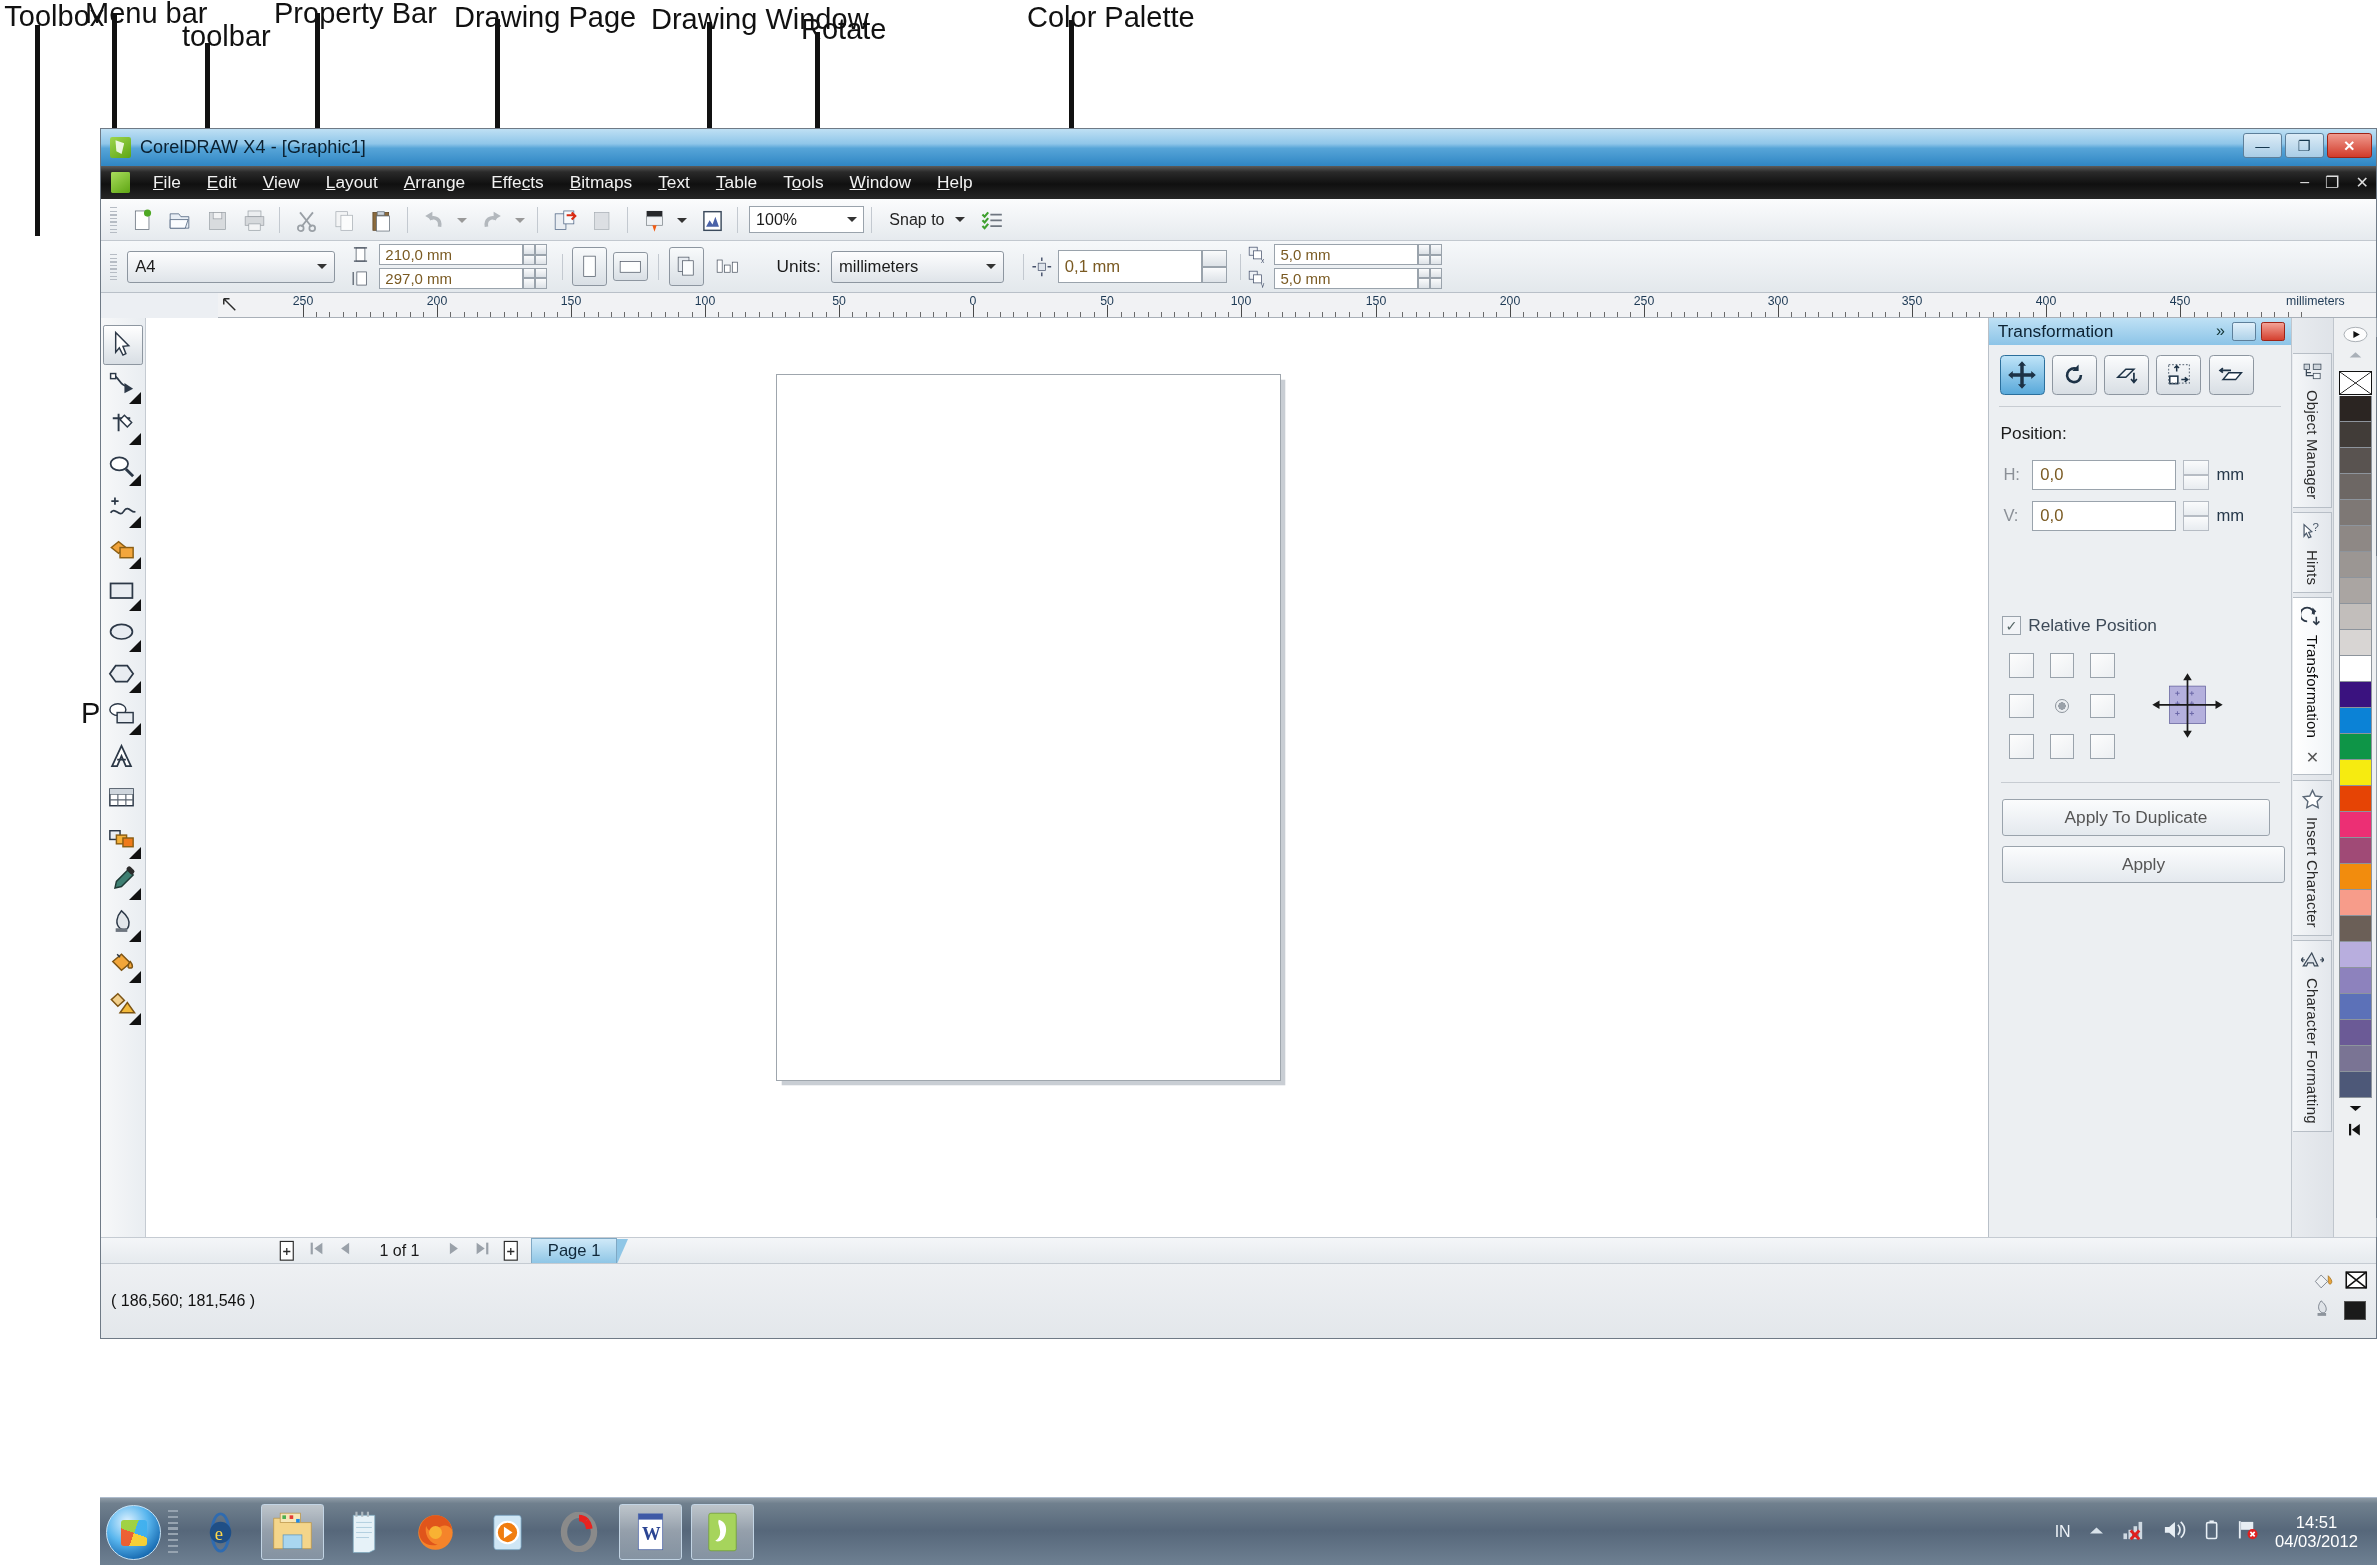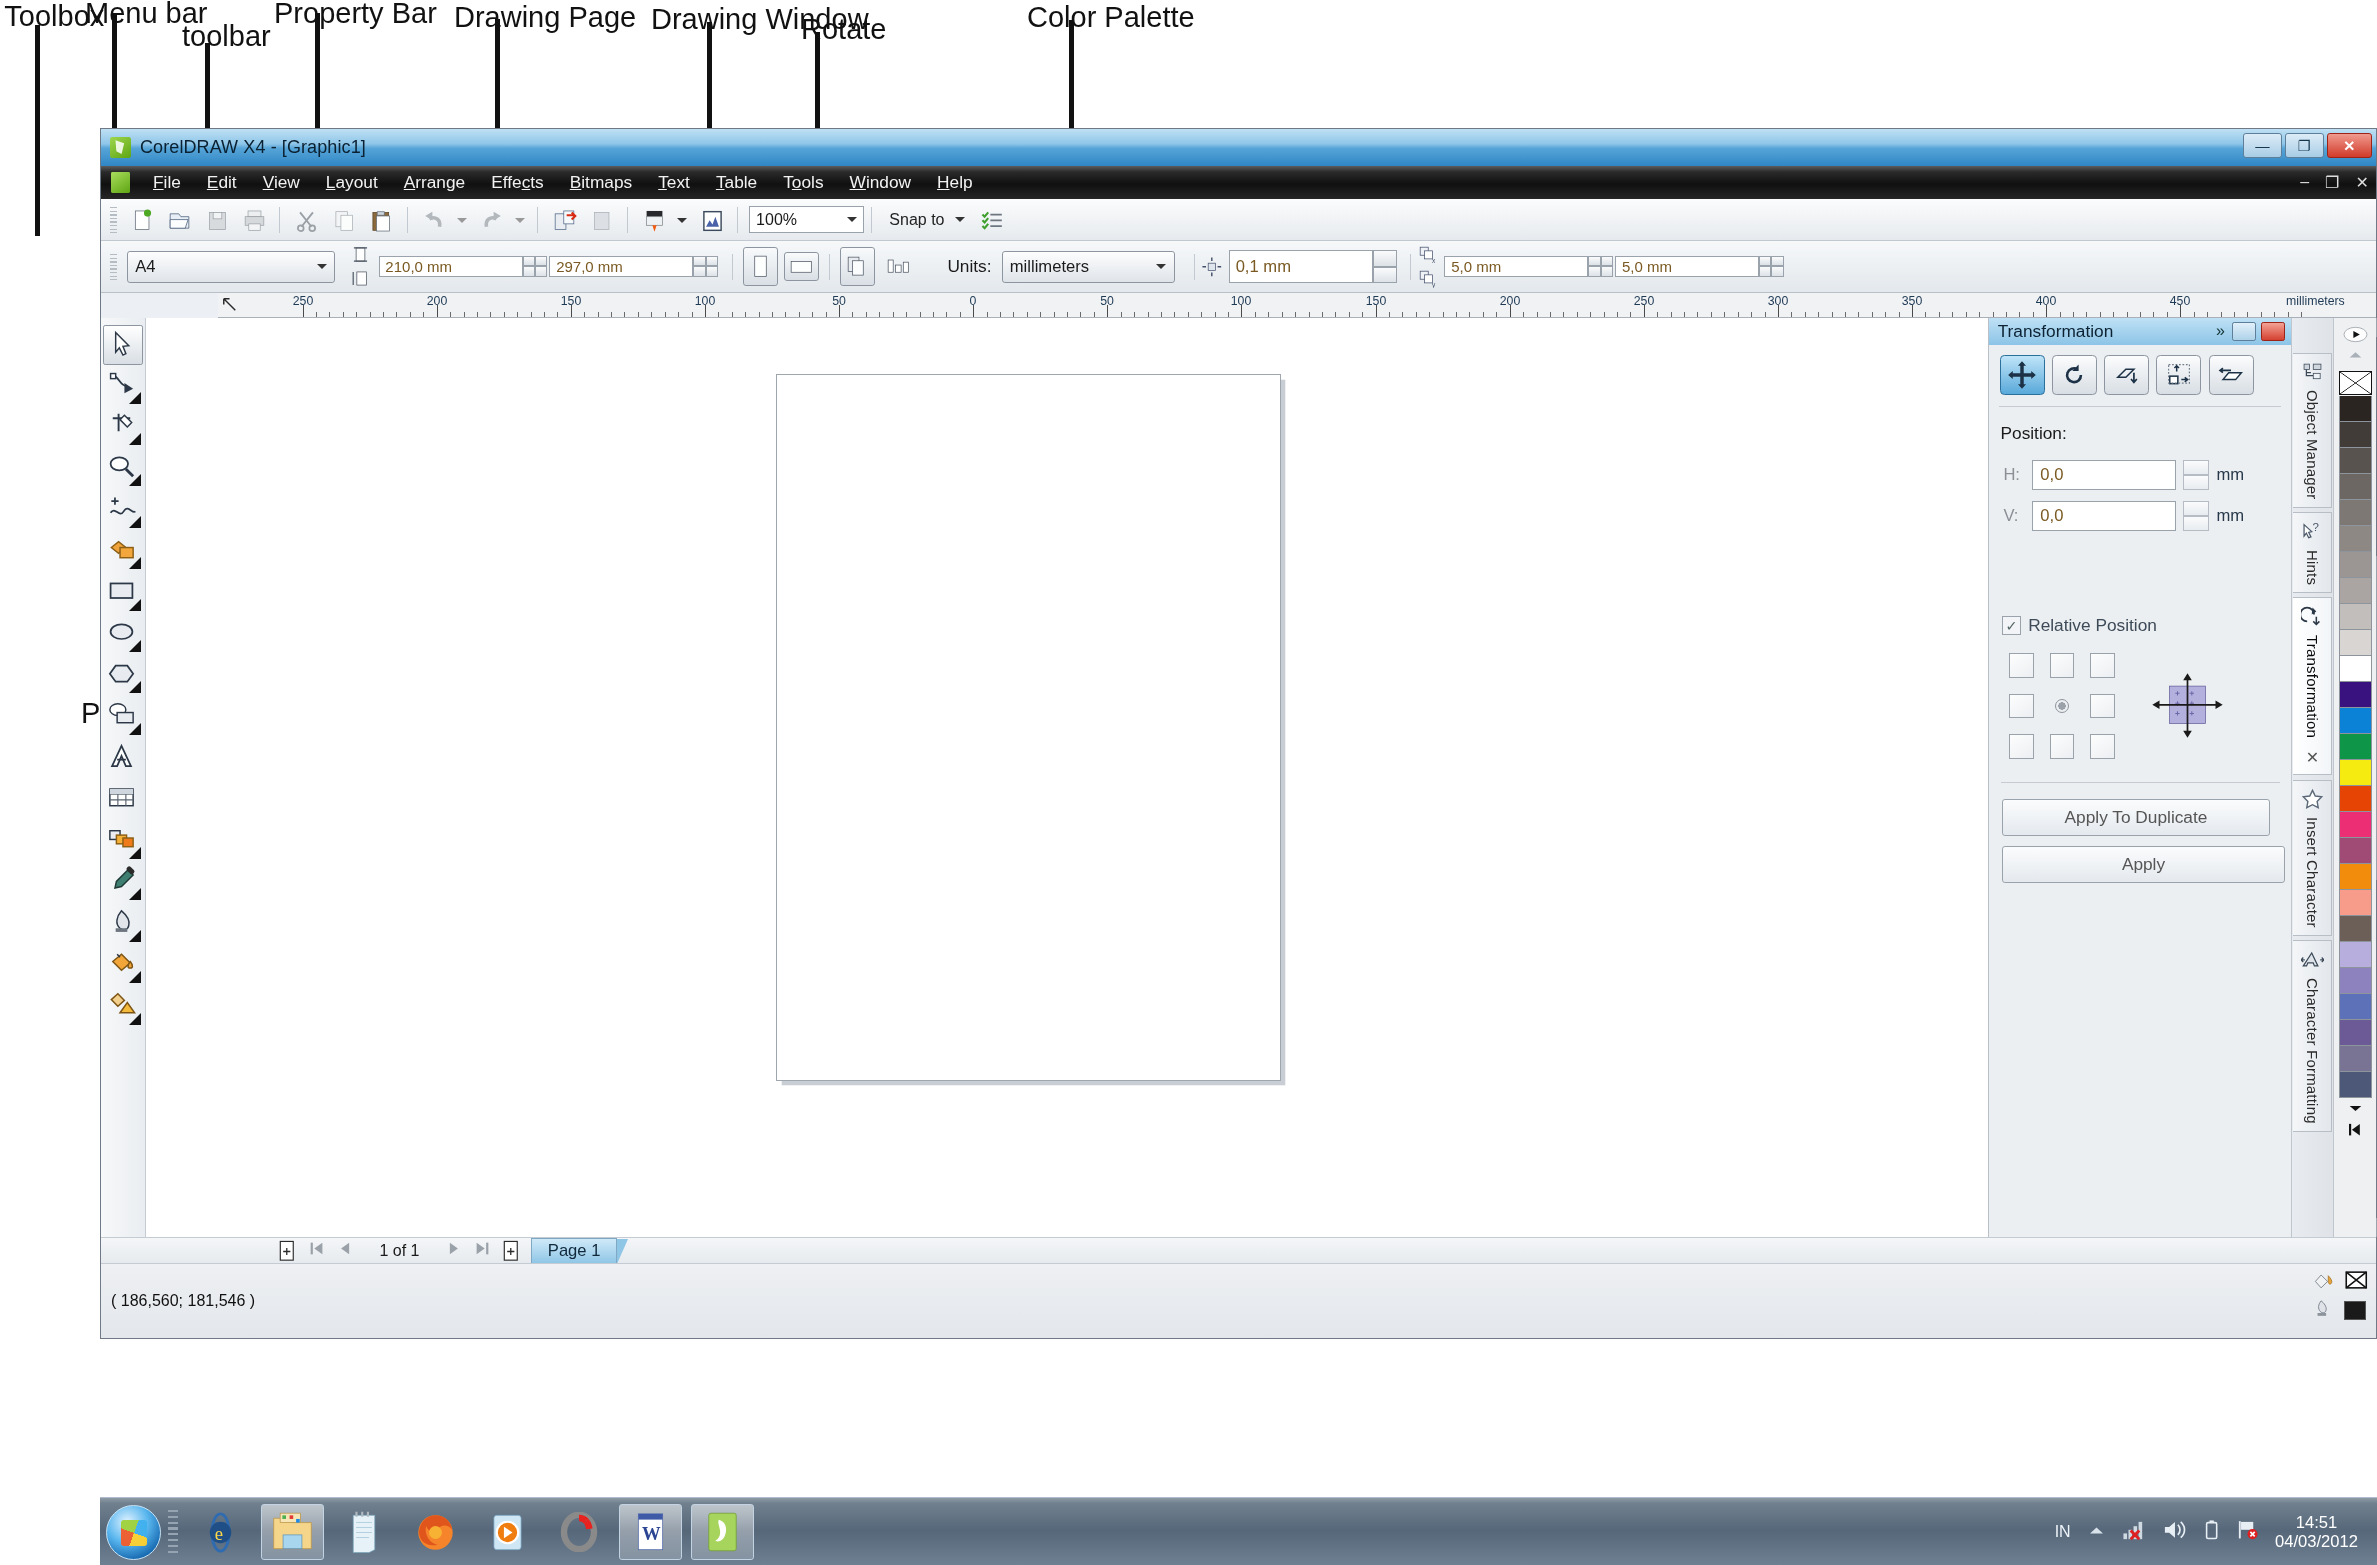--- a/index.html
+++ b/index.html
@@ -51,21 +51,21 @@
     display:flex;align-items:center;justify-content:space-between;padding:0 5.8px;font-size:16px;color:#1a1a1a;}
   .snapto{ font-size:16px;color:#222; margin-left:10px; display:flex; align-items:center; gap:10px;}
   .caret{ width:0;height:0;border-left:5px solid transparent;border-right:5px solid transparent;border-top:5.8px solid #333;}
 
   
   .propbar{ height:52px; background:linear-gradient(180deg,#f6f8fa,#e3e8ec);
     border-bottom:0.7px solid #b9c0c8; display:flex; align-items:center; padding-left:8.7px;}
   .combo{ height:32px;border:0.7px solid #8d96a0;border-radius:2.9px;
     background:linear-gradient(180deg,#fdfdfe,#dfe4e9); display:flex;align-items:center;
     justify-content:space-between;padding:0 7.2px;font-size:16.6px;color:#1c1c1c;}
-  .spinpair{ display:flex; flex-direction:row; gap:2.2px; margin-left:4.3px;}
+  .spinpair{ display:flex; flex-direction:column; gap:2.2px; margin-left:4.3px;}
   .spinrow{ display:flex; align-items:center; }
   .numfield{ width:144px;height:21.6px;background:#fff;border:0.7px solid #9aa3ac;
     font-size:15px;color:#7a5a22;display:flex;align-items:center;padding-left:5.8px;}
   .spin-sm{ display:flex;flex-direction:column;height:21.6px;}
   .spin-sm div{ flex:1;width:12.3px;border:0.7px solid #9aa3ac;background:linear-gradient(180deg,#fafbfc,#dde2e7);}
   .ptog{ width:35px;height:39px;border:0.7px solid #8d96a0;border-radius:2.9px;margin:0 2.9px;
     background:linear-gradient(180deg,#f8fafb,#d9dfe5); display:flex;align-items:center;justify-content:center;}
 
   
   .workspace{ position:absolute; left:0; top:164px; right:0; bottom:0; }

